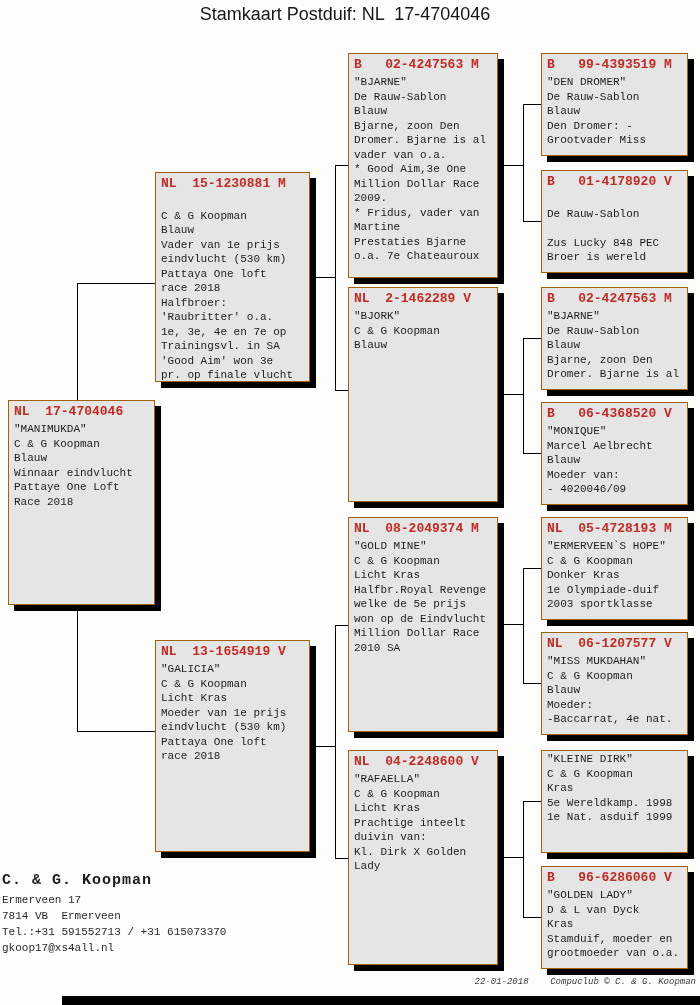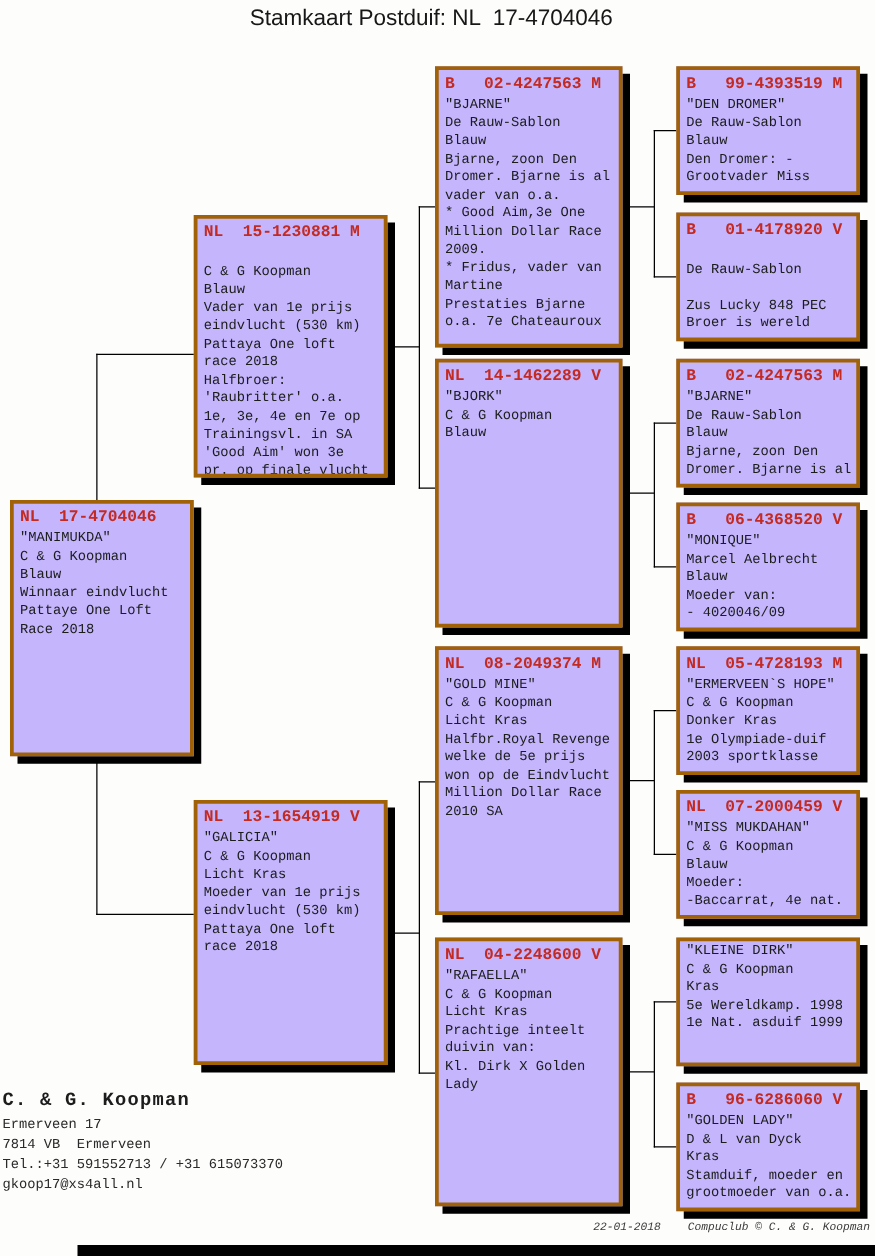--- a/index.html
+++ b/index.html
@@ -7,21 +7,21 @@
     position:relative;width:700px;height:1005px;background:#fdfdfc;
     font-family:"Liberation Mono","DejaVu Sans Mono",monospace;
     overflow:hidden;
   }
   .title{
     position:absolute;top:4px;left:0;width:690px;text-align:center;
     font-family:"Liberation Sans","DejaVu Sans",sans-serif;
     font-size:18px;color:#171717;white-space:pre;
   }
   .box{
-    position:absolute;background:#c4b5fd;border:3px solid #a16207;
+    position:absolute;background:#e5e5e5;border:1px solid #a16207;
     box-shadow:6px 6px 0 #000;box-sizing:border-box;overflow:hidden;
   }
   .box-header{
     color:#c32a22;font-weight:bold;font-size:13px;line-height:16px;
     padding:3px 5px 1px 5px;white-space:pre;
   }
   .box-body{
     color:#1c1c1c;font-size:11px;line-height:14.5px;
     padding:1px 5px 0 5px;white-space:pre;
   }
@@ -129,21 +129,21 @@
 vader van o.a.
 * Good Aim,3e One
 Million Dollar Race
 2009.
 * Fridus, vader van
 Martine
 Prestaties Bjarne
 o.a. 7e Chateauroux</div>
   </div>
   <div class="box" style="left:348px;top:287px;width:150px;height:215px">
-    <div class="box-header">NL  14-1462289 V</div>
+    <div class="box-header">NL  2-1462289 V</div>
     <div class="box-body">"BJORK"
 C &amp; G Koopman
 Blauw</div>
   </div>
   <div class="box" style="left:348px;top:517px;width:150px;height:215px">
     <div class="box-header">NL  08-2049374 M</div>
     <div class="box-body">"GOLD MINE"
 C &amp; G Koopman
 Licht Kras
 Halfbr.Royal Revenge
@@ -197,21 +197,21 @@
   </div>
   <div class="box" style="left:541px;top:517px;width:147px;height:103px">
     <div class="box-header">NL  05-4728193 M</div>
     <div class="box-body">"ERMERVEEN`S HOPE"
 C &amp; G Koopman
 Donker Kras
 1e Olympiade-duif
 2003 sportklasse</div>
   </div>
   <div class="box" style="left:541px;top:632px;width:147px;height:103px">
-    <div class="box-header">NL  07-2000459 V</div>
+    <div class="box-header">NL  06-1207577 V</div>
     <div class="box-body">"MISS MUKDAHAN"
 C &amp; G Koopman
 Blauw
 Moeder:
 -Baccarrat, 4e nat.</div>
   </div>
   <div class="box" style="left:541px;top:750px;width:147px;height:103px">
     <div class="box-body">"KLEINE DIRK"
 C &amp; G Koopman
 Kras

